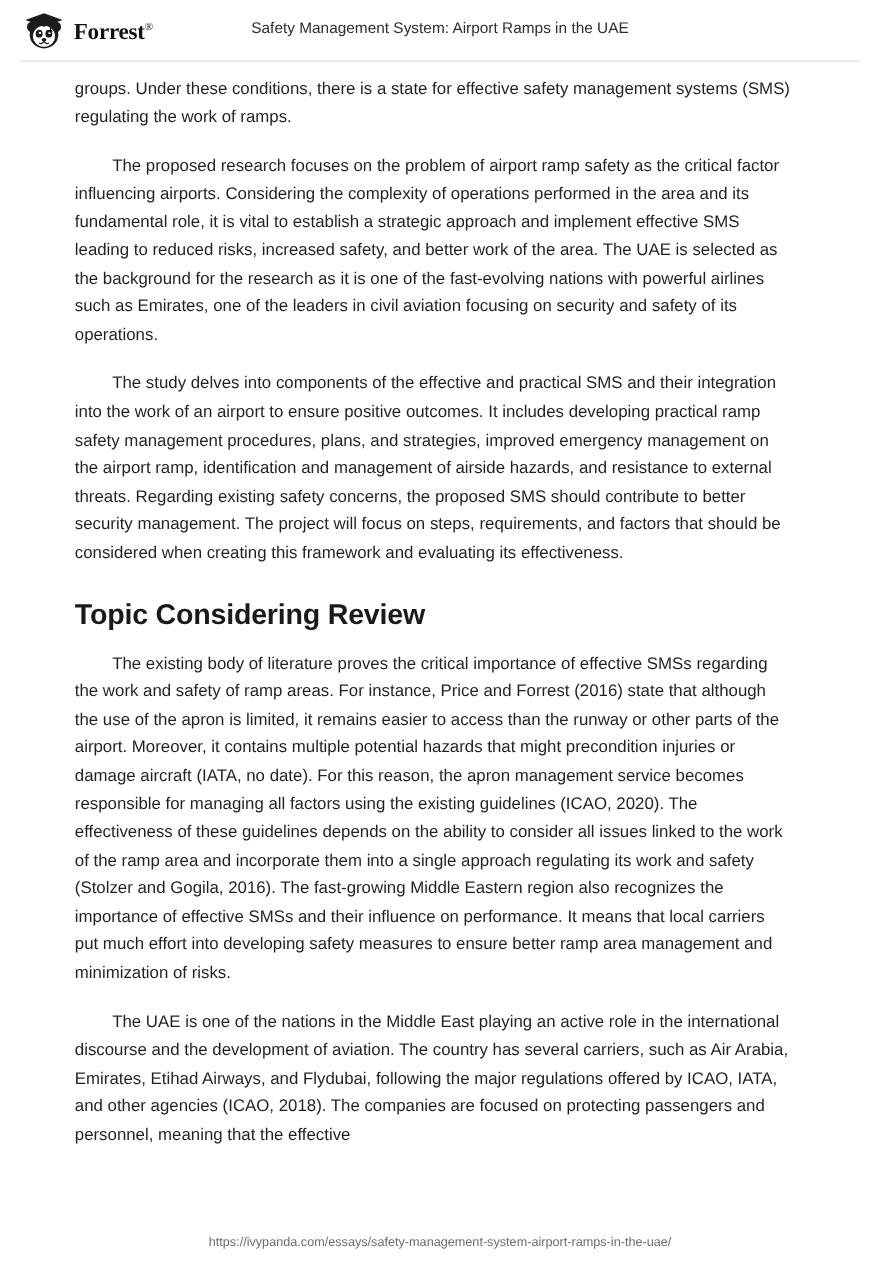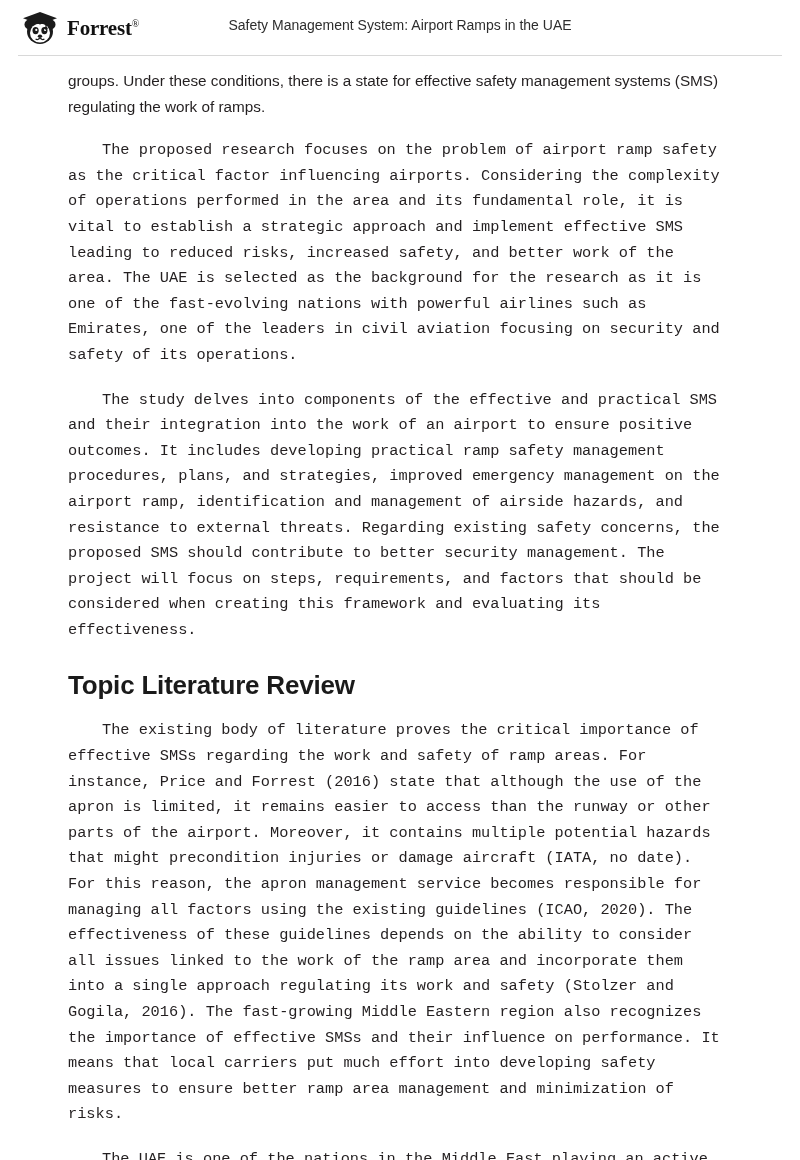--- a/index.html
+++ b/index.html
@@ -88,21 +88,20 @@
   }
   p.para {
     margin: 0 0 19px 0;
     font-size: 15.3px;
     line-height: 25.6px;
     text-align: left;
     color: #231f20;
   }
   p.para.indent {
     text-indent: 34px;
-    font-family: Liberation Mono, monospace;
   }
   h2.section-heading {
     font-size: 26px;
     line-height: 32px;
     font-weight: bold;
     margin: 26px 0 17px 0;
     color: #1a1a1a;
     letter-spacing: -0.2px;
   }
 
@@ -148,20 +147,23 @@
     </div>
     <div class="doc-title">Safety Management System: Airport Ramps in the UAE</div>
     <div class="header-rule"></div>
   </div>
 
   <div class="content">
     <p class="para">groups. Under these conditions, there is a state for effective safety management systems (SMS) regulating the work of ramps.</p>
     <p class="para indent">The proposed research focuses on the problem of airport ramp safety as the critical factor influencing airports. Considering the complexity of operations performed in the area and its fundamental role, it is vital to establish a strategic approach and implement effective SMS leading to reduced risks, increased safety, and better work of the area. The UAE is selected as the background for the research as it is one of the fast-evolving nations with powerful airlines such as Emirates, one of the leaders in civil aviation focusing on security and safety of its operations.</p>
     <p class="para indent">The study delves into components of the effective and practical SMS and their integration into the work of an airport to ensure positive outcomes. It includes developing practical ramp safety management procedures, plans, and strategies, improved emergency management on the airport ramp, identification and management of airside hazards, and resistance to external threats. Regarding existing safety concerns, the proposed SMS should contribute to better security management. The project will focus on steps, requirements, and factors that should be considered when creating this framework and evaluating its effectiveness.</p>
 
-    <h2 class="section-heading">Topic Literature Review</h2>
+    <h2 class="section-heading">Topic Considering Review</h2>
 
     <p class="para indent">The existing body of literature proves the critical importance of effective SMSs regarding the work and safety of ramp areas. For instance, Price and Forrest (2016) state that although the use of the apron is limited, it remains easier to access than the runway or other parts of the airport. Moreover, it contains multiple potential hazards that might precondition injuries or damage aircraft (IATA, no date). For this reason, the apron management service becomes responsible for managing all factors using the existing guidelines (ICAO, 2020). The effectiveness of these guidelines depends on the ability to consider all issues linked to the work of the ramp area and incorporate them into a single approach regulating its work and safety (Stolzer and Gogila, 2016). The fast-growing Middle Eastern region also recognizes the importance of effective SMSs and their influence on performance. It means that local carriers put much effort into developing safety measures to ensure better ramp area management and minimization of risks.</p>
     <p class="para indent">The UAE is one of the nations in the Middle East playing an active role in the international discourse and the development of aviation. The country has several carriers, such as Air Arabia, Emirates, Etihad Airways, and Flydubai, following the major regulations offered by ICAO, IATA, and other agencies (ICAO, 2018). The companies are focused on protecting passengers and personnel, meaning that the effective</p>
   </div>
 
+  <div class="footer">
+    <a class="footer-link" href="#">https://ivypanda.com/essays/safety-management-system-airport-ramps-in-the-uae/</a>
+  </div>
 
 </div>
 
 </body></html>

